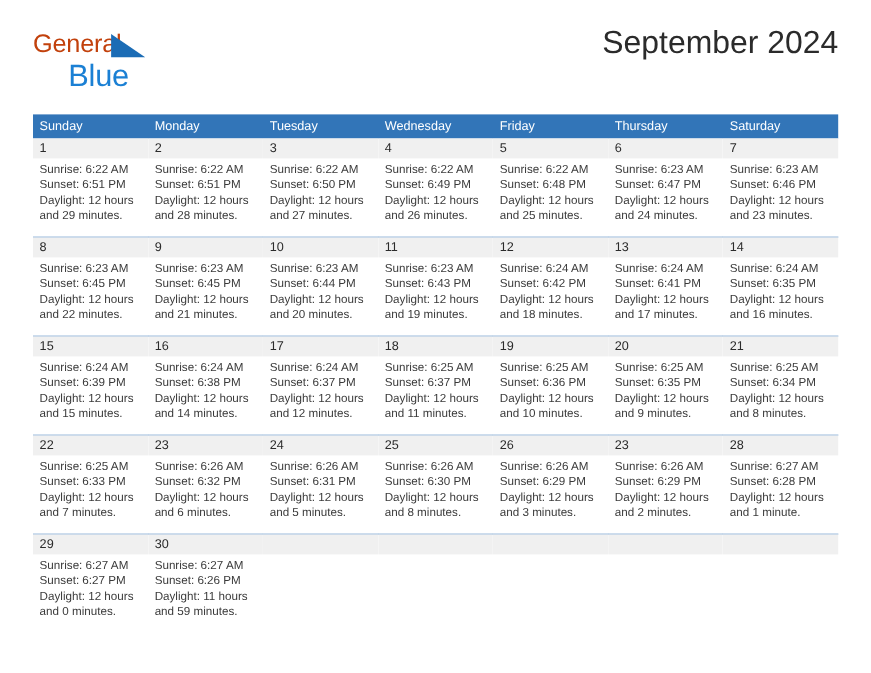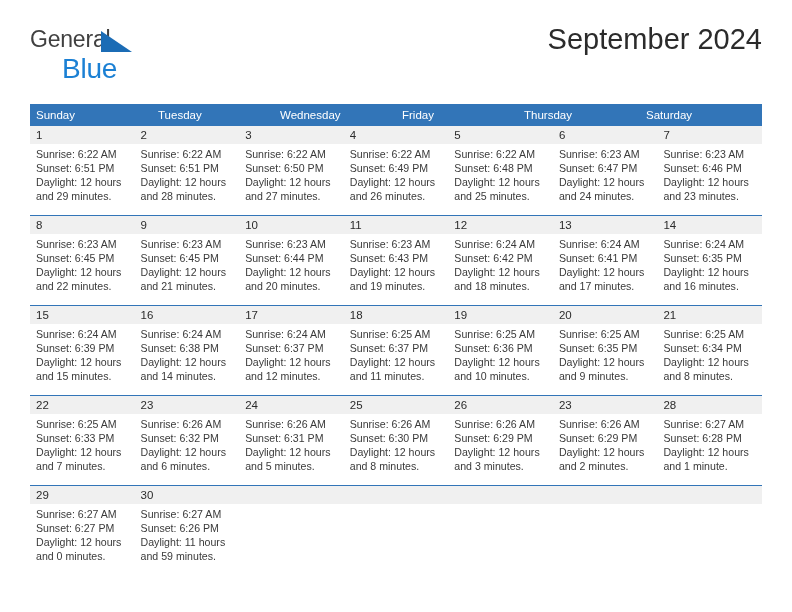--- a/index.html
+++ b/index.html
@@ -36,21 +36,21 @@
     width: 260px;
     line-height: 1;
   }
   .brand-row1 {
     position: relative;
     display: block;
     height: 26px;
   }
   .brand-general {
     font-size: 23px;
-    color: #404040;
+    color: #c2410c;
     letter-spacing: -0.2px;
     font-family: "Liberation Sans", sans-serif;
   }
   .brand-tri {
     position: absolute;
     left: 71px;
     top: 3px;
     width: 0;
     height: 0;
     border-left: 31px solid #1b6cb5;
@@ -166,20 +166,21 @@
 
     <div class="title-block">
       <div class="cal-title">September 2024</div>
     </div>
 
   </div>
 
   <div class="calendar">
     <div class="weekdays">
         <div class="weekday">Sunday</div>
+        <div class="weekday">Monday</div>
         <div class="weekday">Tuesday</div>
         <div class="weekday">Wednesday</div>
         <div class="weekday">Friday</div>
         <div class="weekday">Thursday</div>
         <div class="weekday">Saturday</div>
       </div>
     <div id="weeks-container">
         <div class="week">
           <div class="daycell">
             <div class="num-band">1</div>

